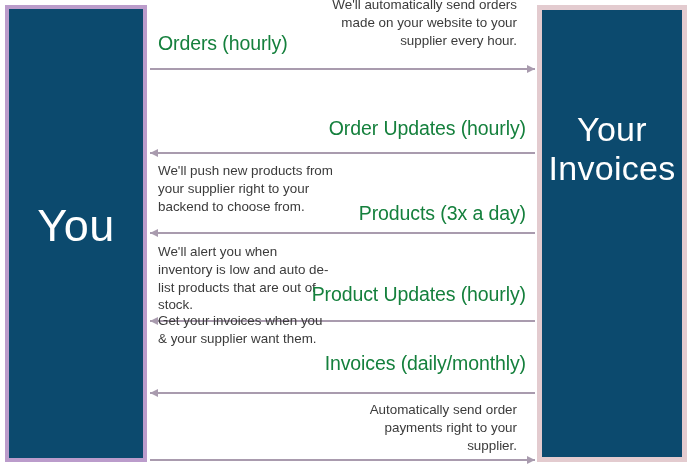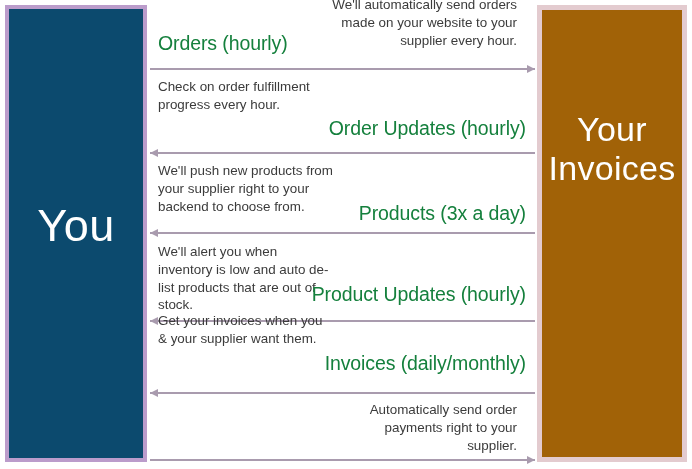--- a/index.html
+++ b/index.html
@@ -37,21 +37,21 @@
     border: 4px solid #bb9ccb;
     font-size: 45px;
     letter-spacing: 0.5px;
   }
   #actor-you .actor-label { position: relative; top: -7px; }
   #actor-supplier {
     left: 537px;
     top: 5px;
     width: 150px;
     height: 457px;
-    background: #a16207;
+    background: #0c4a6e;
     border: 5px solid #e3cbcf;
     font-size: 34px;
     letter-spacing: 0.3px;
   }
   #actor-supplier .actor-label { position: relative; top: -85px; }
 
   
   #flow-channel {
     position: absolute;
     left: 150px;
@@ -130,21 +130,20 @@
 
   <div id="flow-channel">
 
     <div class="flow-desc right-col" style="top:-4px;">We'll automatically send orders made on your website to your supplier every hour.</div>
     <div class="flow-title left-col" style="top:32px;">Orders (hourly)</div>
     <div class="connector to-right" style="top:64px;">
       <div class="line"></div>
       <div class="head"></div>
     </div>
 
-    <div class="flow-desc left-col" style="top:78px;">Check on order fulfillment progress every hour.</div>
     <div class="flow-title right-col" style="top:117px;margin-left:35px;">Order Updates (hourly)</div>
     <div class="connector to-left" style="top:148px;">
       <div class="line"></div>
       <div class="head"></div>
     </div>
 
     <div class="flow-desc left-col" style="top:162px;">We'll push new products from your supplier right to your backend to choose from.</div>
     <div class="flow-title right-col" style="top:202px;">Products (3x a day)</div>
     <div class="connector to-left" style="top:228px;">
       <div class="line"></div>

